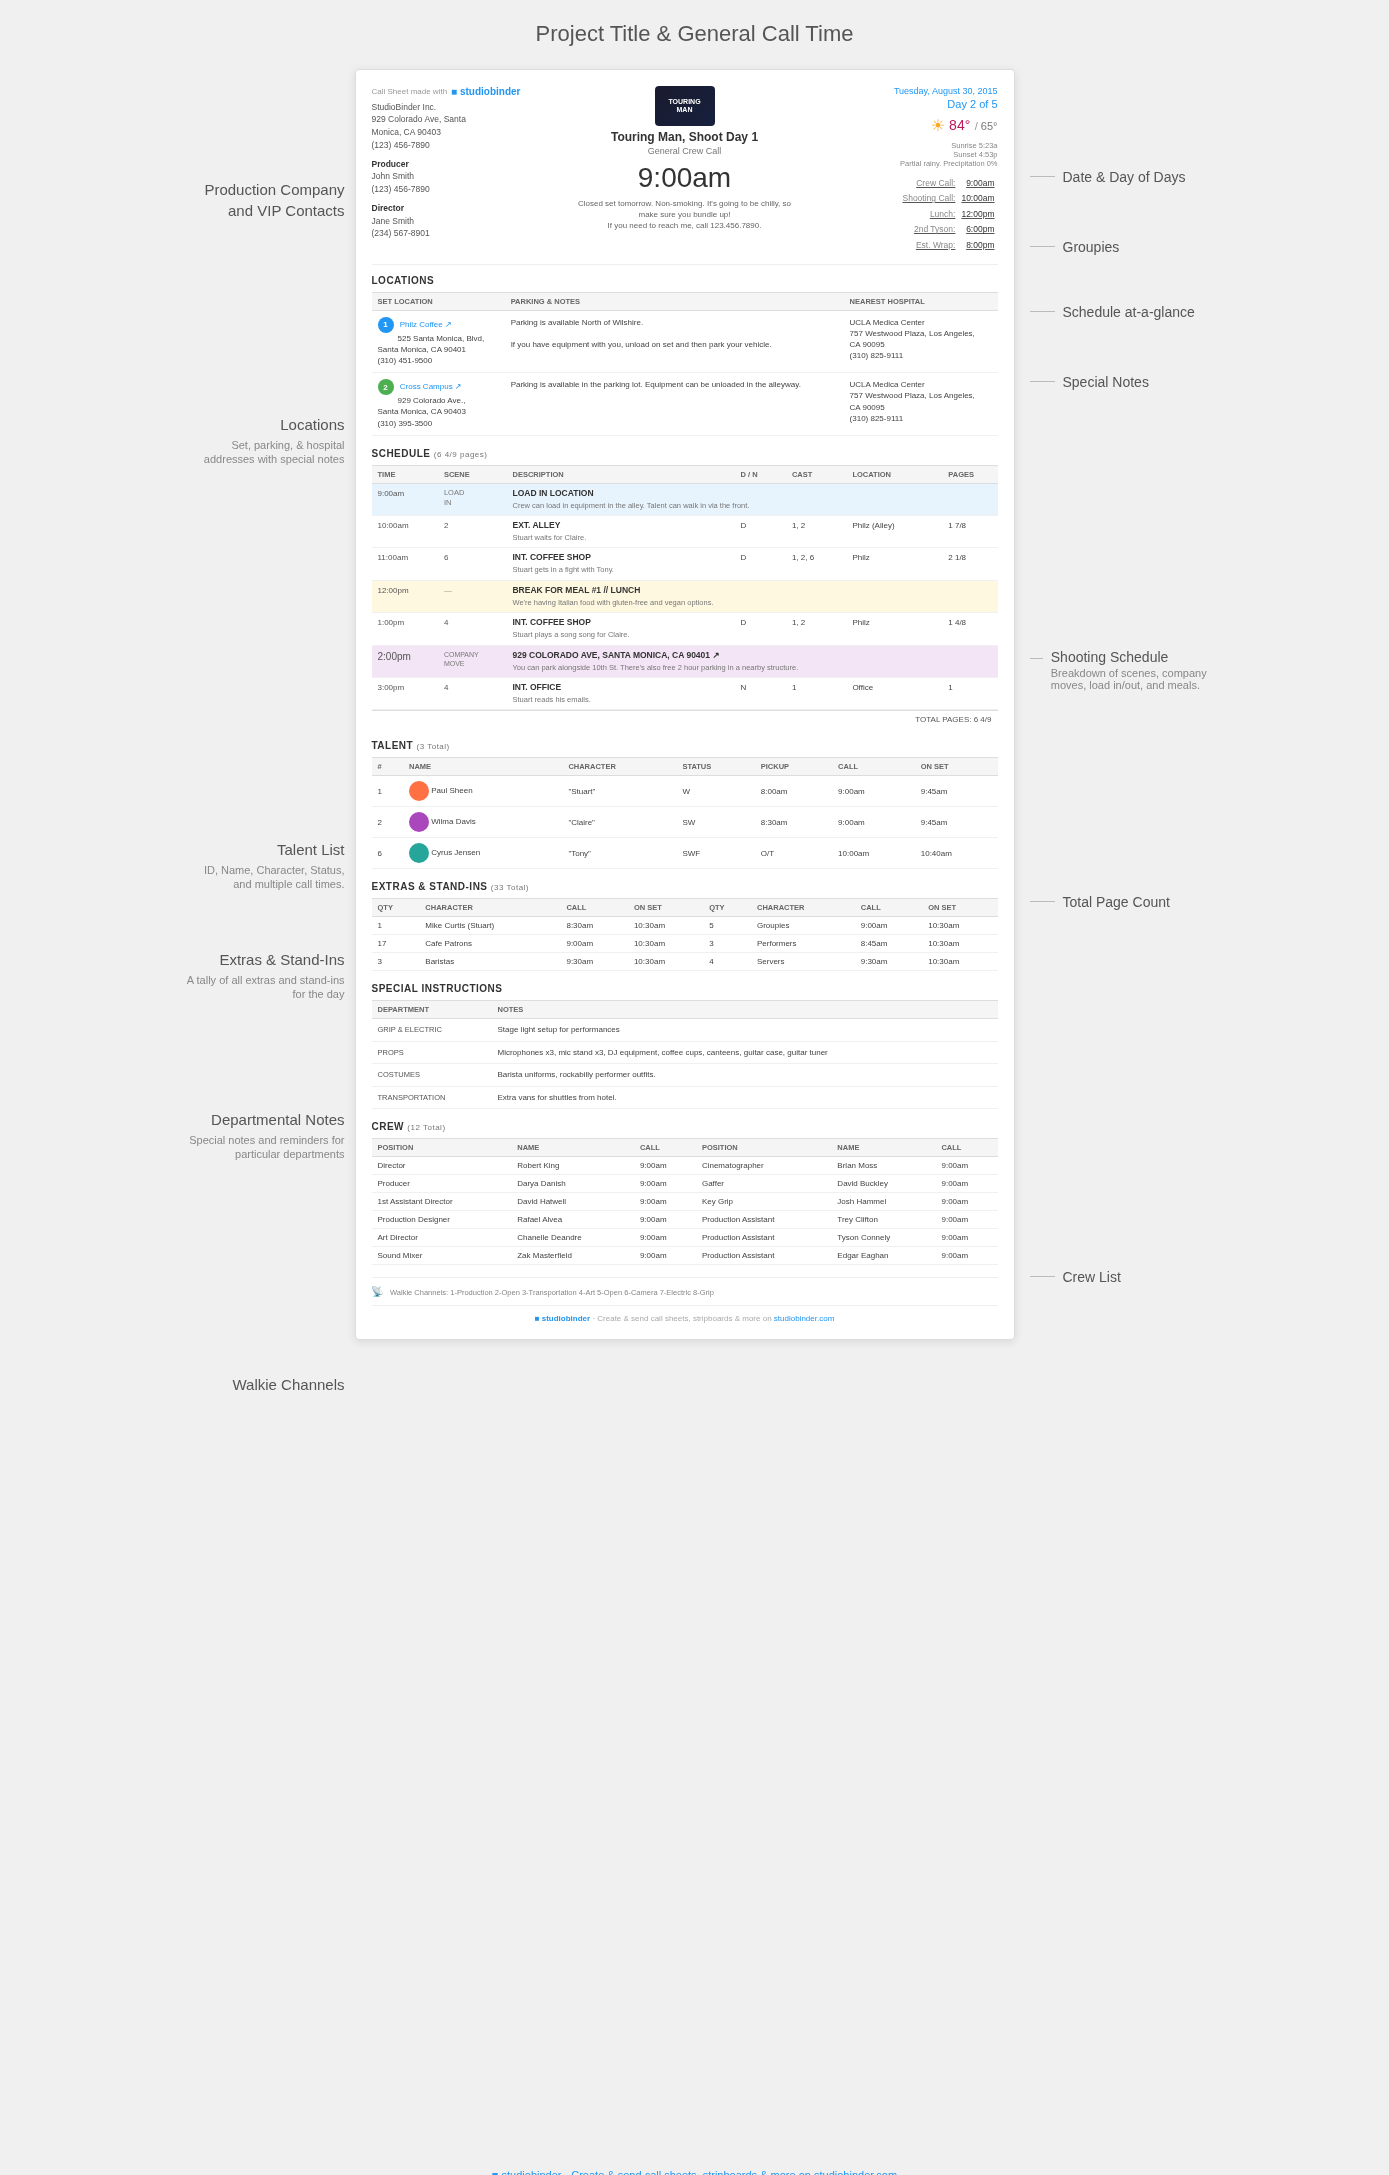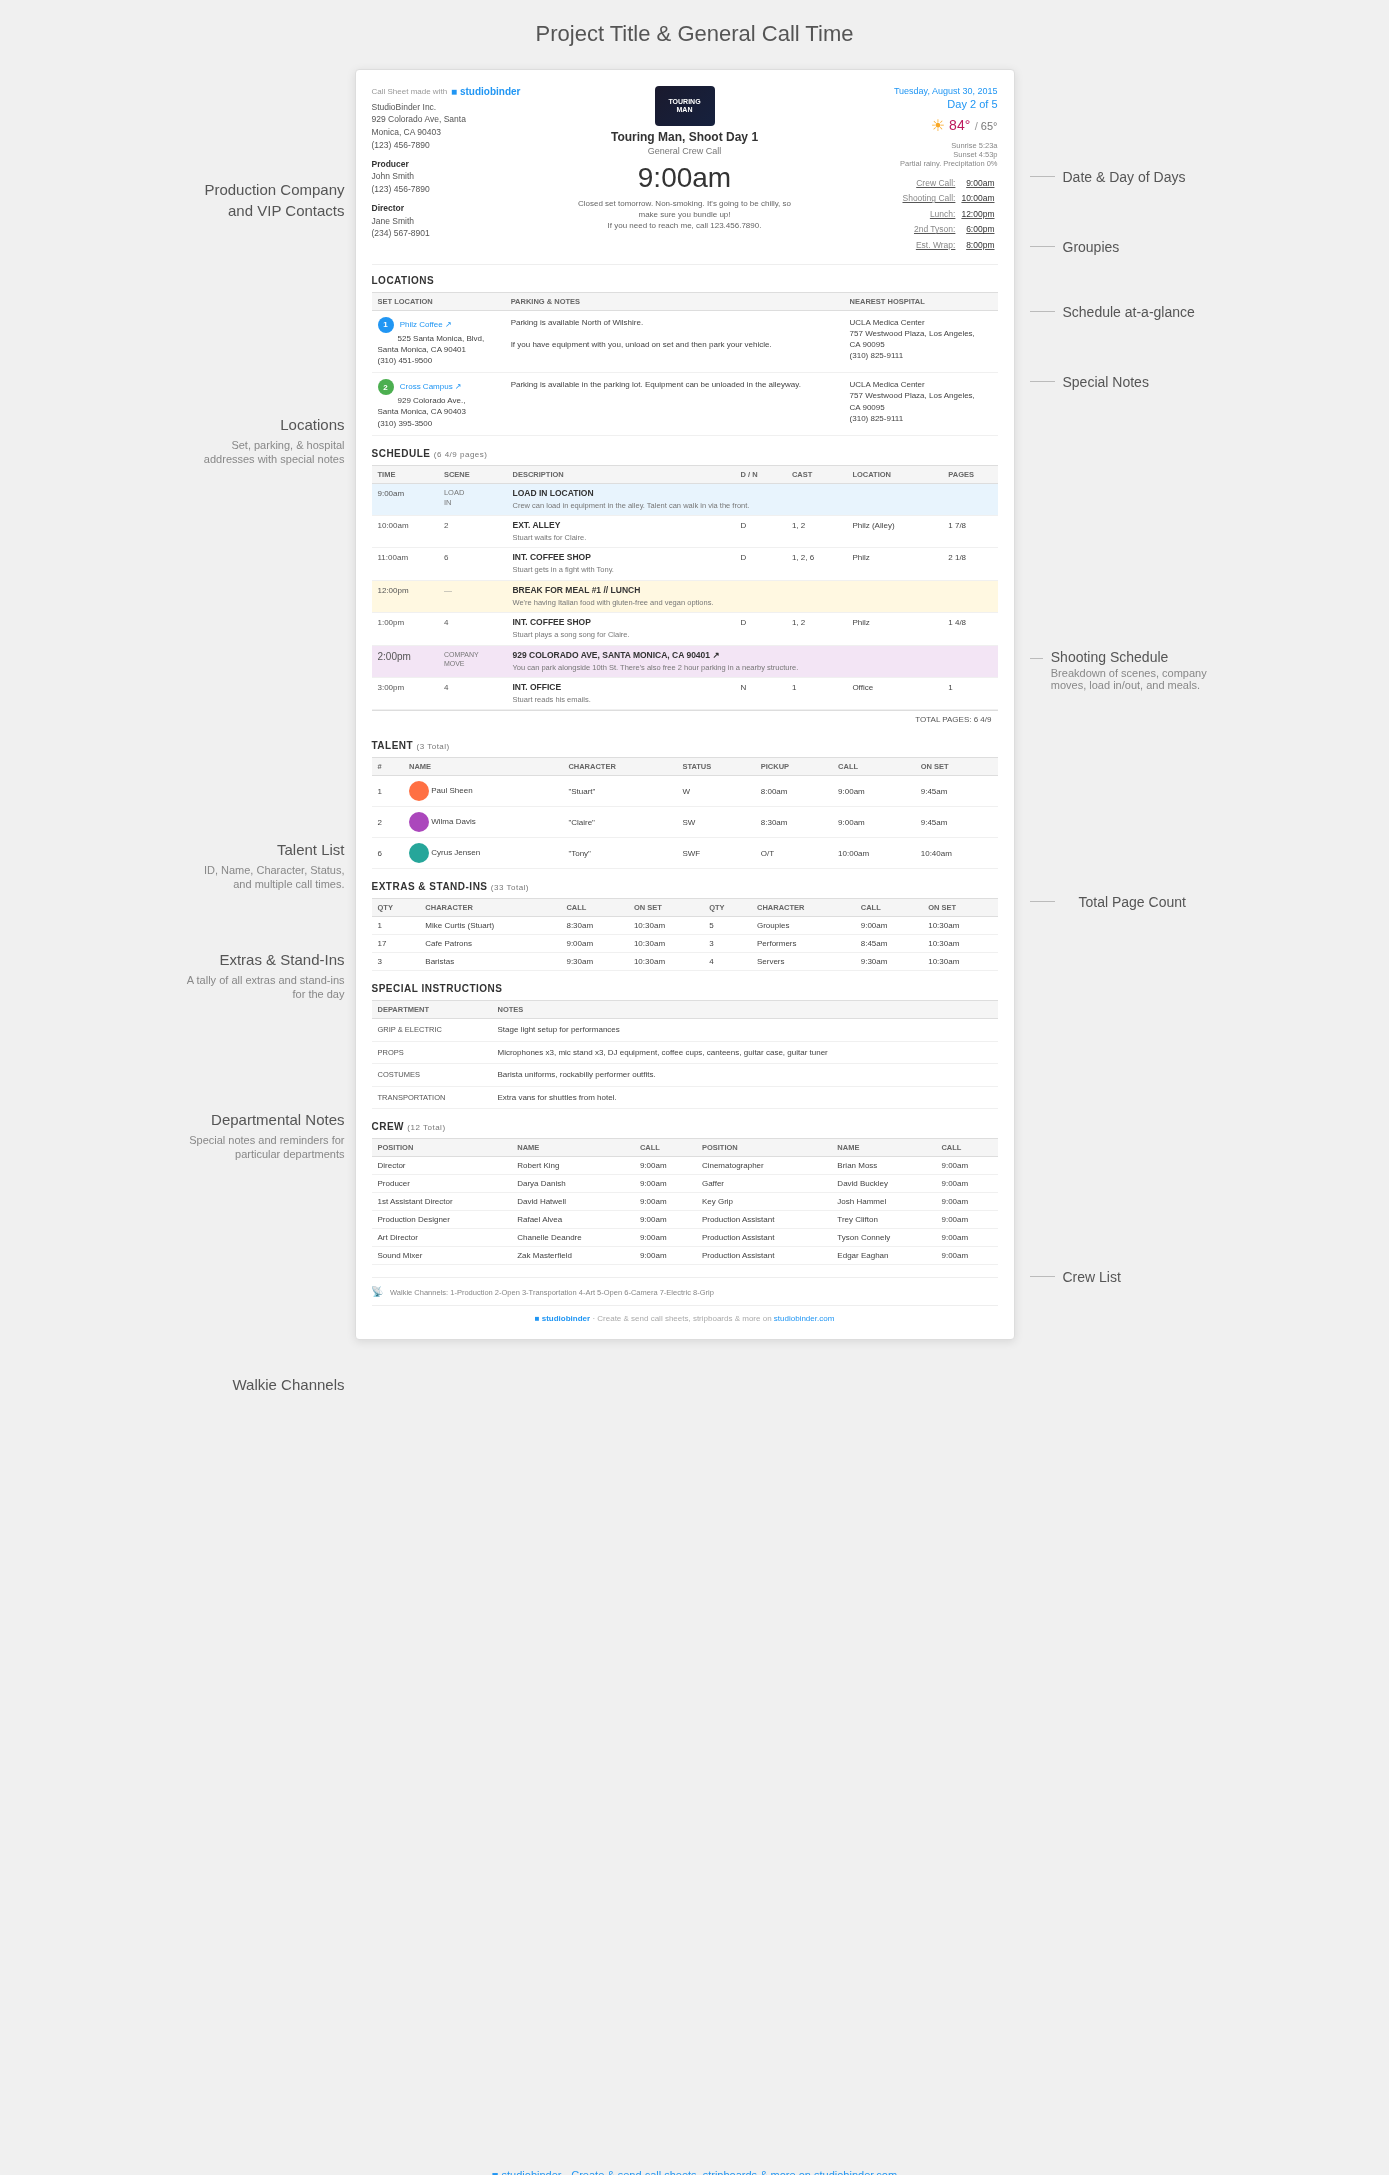--- a/index.html
+++ b/index.html
@@ -1022,21 +1022,21 @@
 
         <div style="position: absolute; top: 500px; left: 0; display: flex; align-items: flex-start; gap: 8px;">
           <div style="width: 25px; height: 1px; background: #bbb; margin-top: 9px;"></div>
           <div>
             <div class="right-label-text">Shooting Schedule</div>
             <div class="right-label-sub">Breakdown of scenes, company
 moves, load in/out, and meals.</div>
           </div>
         </div>
 
-        <div style="position: absolute; top: 745px; left: 0; display: flex; align-items: center; gap: 24px;">
+        <div style="position: absolute; top: 745px; left: 0; display: flex; align-items: center; gap: 8px;">
           <div style="width: 25px; height: 1px; background: #bbb;"></div>
           <div>
             <div class="right-label-text">Total Page Count</div>
           </div>
         </div>
 
         <div style="position: absolute; top: 1120px; left: 0; display: flex; align-items: center; gap: 8px;">
           <div style="width: 25px; height: 1px; background: #bbb;"></div>
           <div>
             <div class="right-label-text">Crew List</div>

